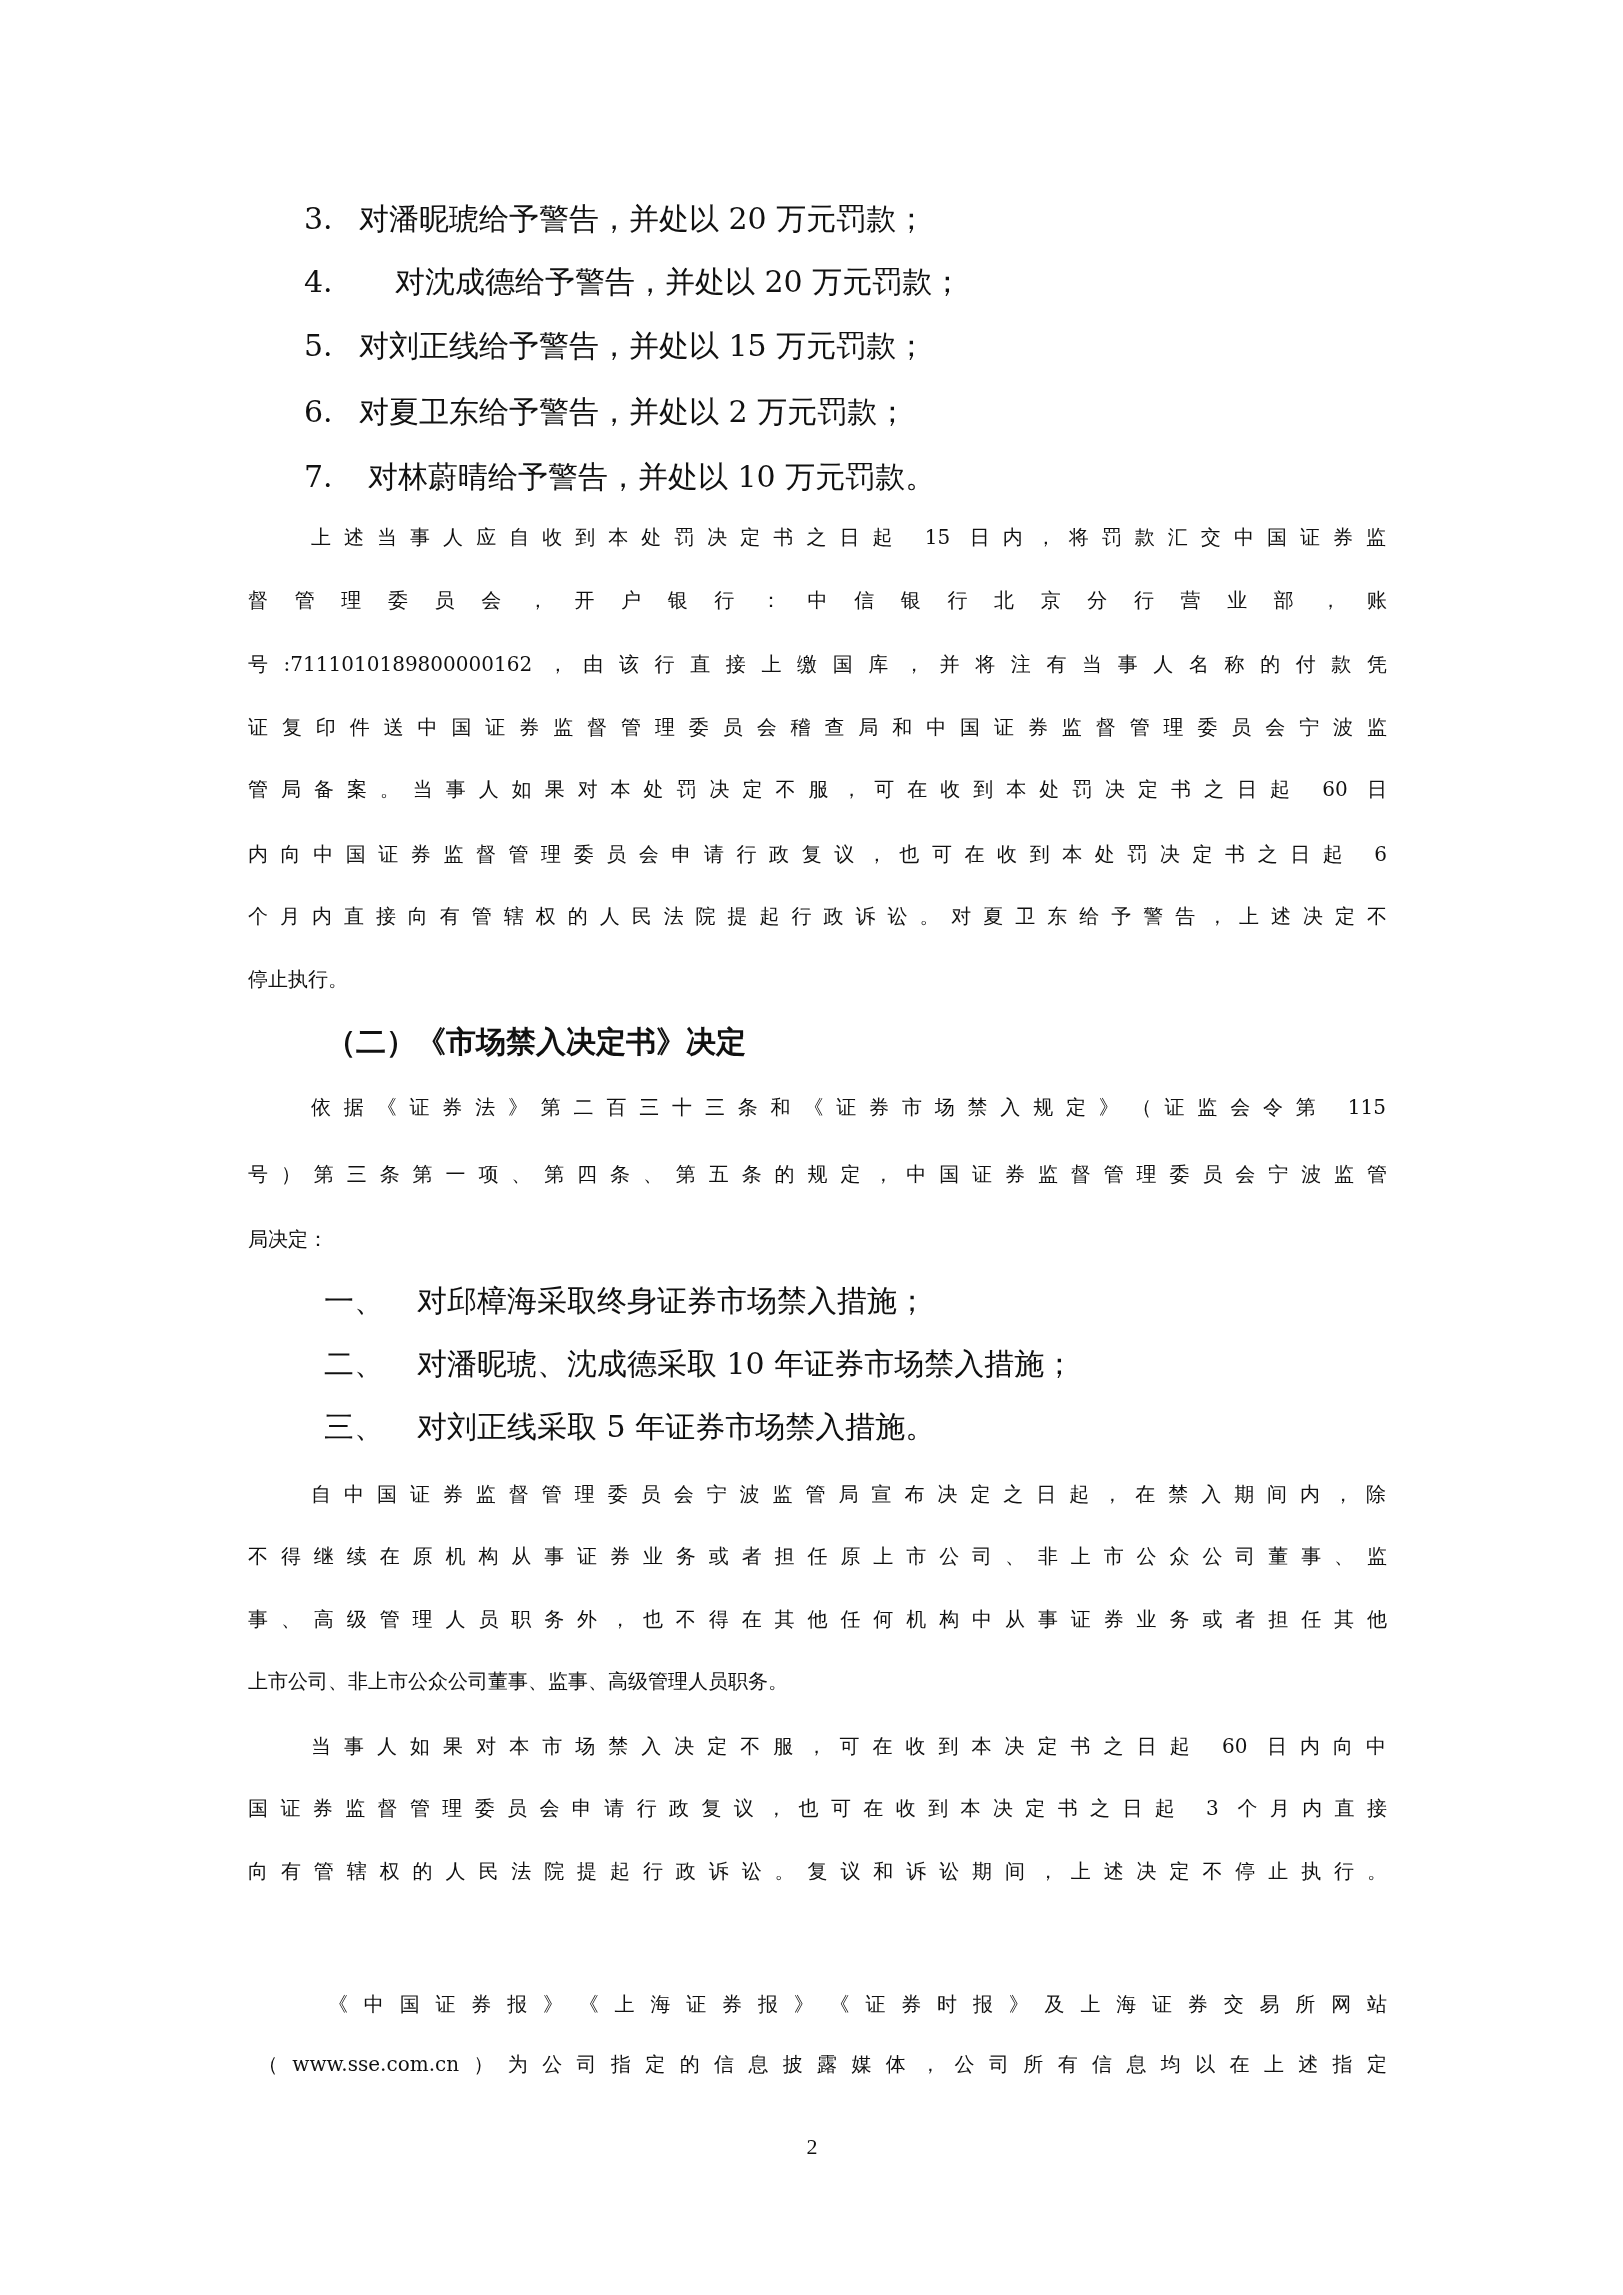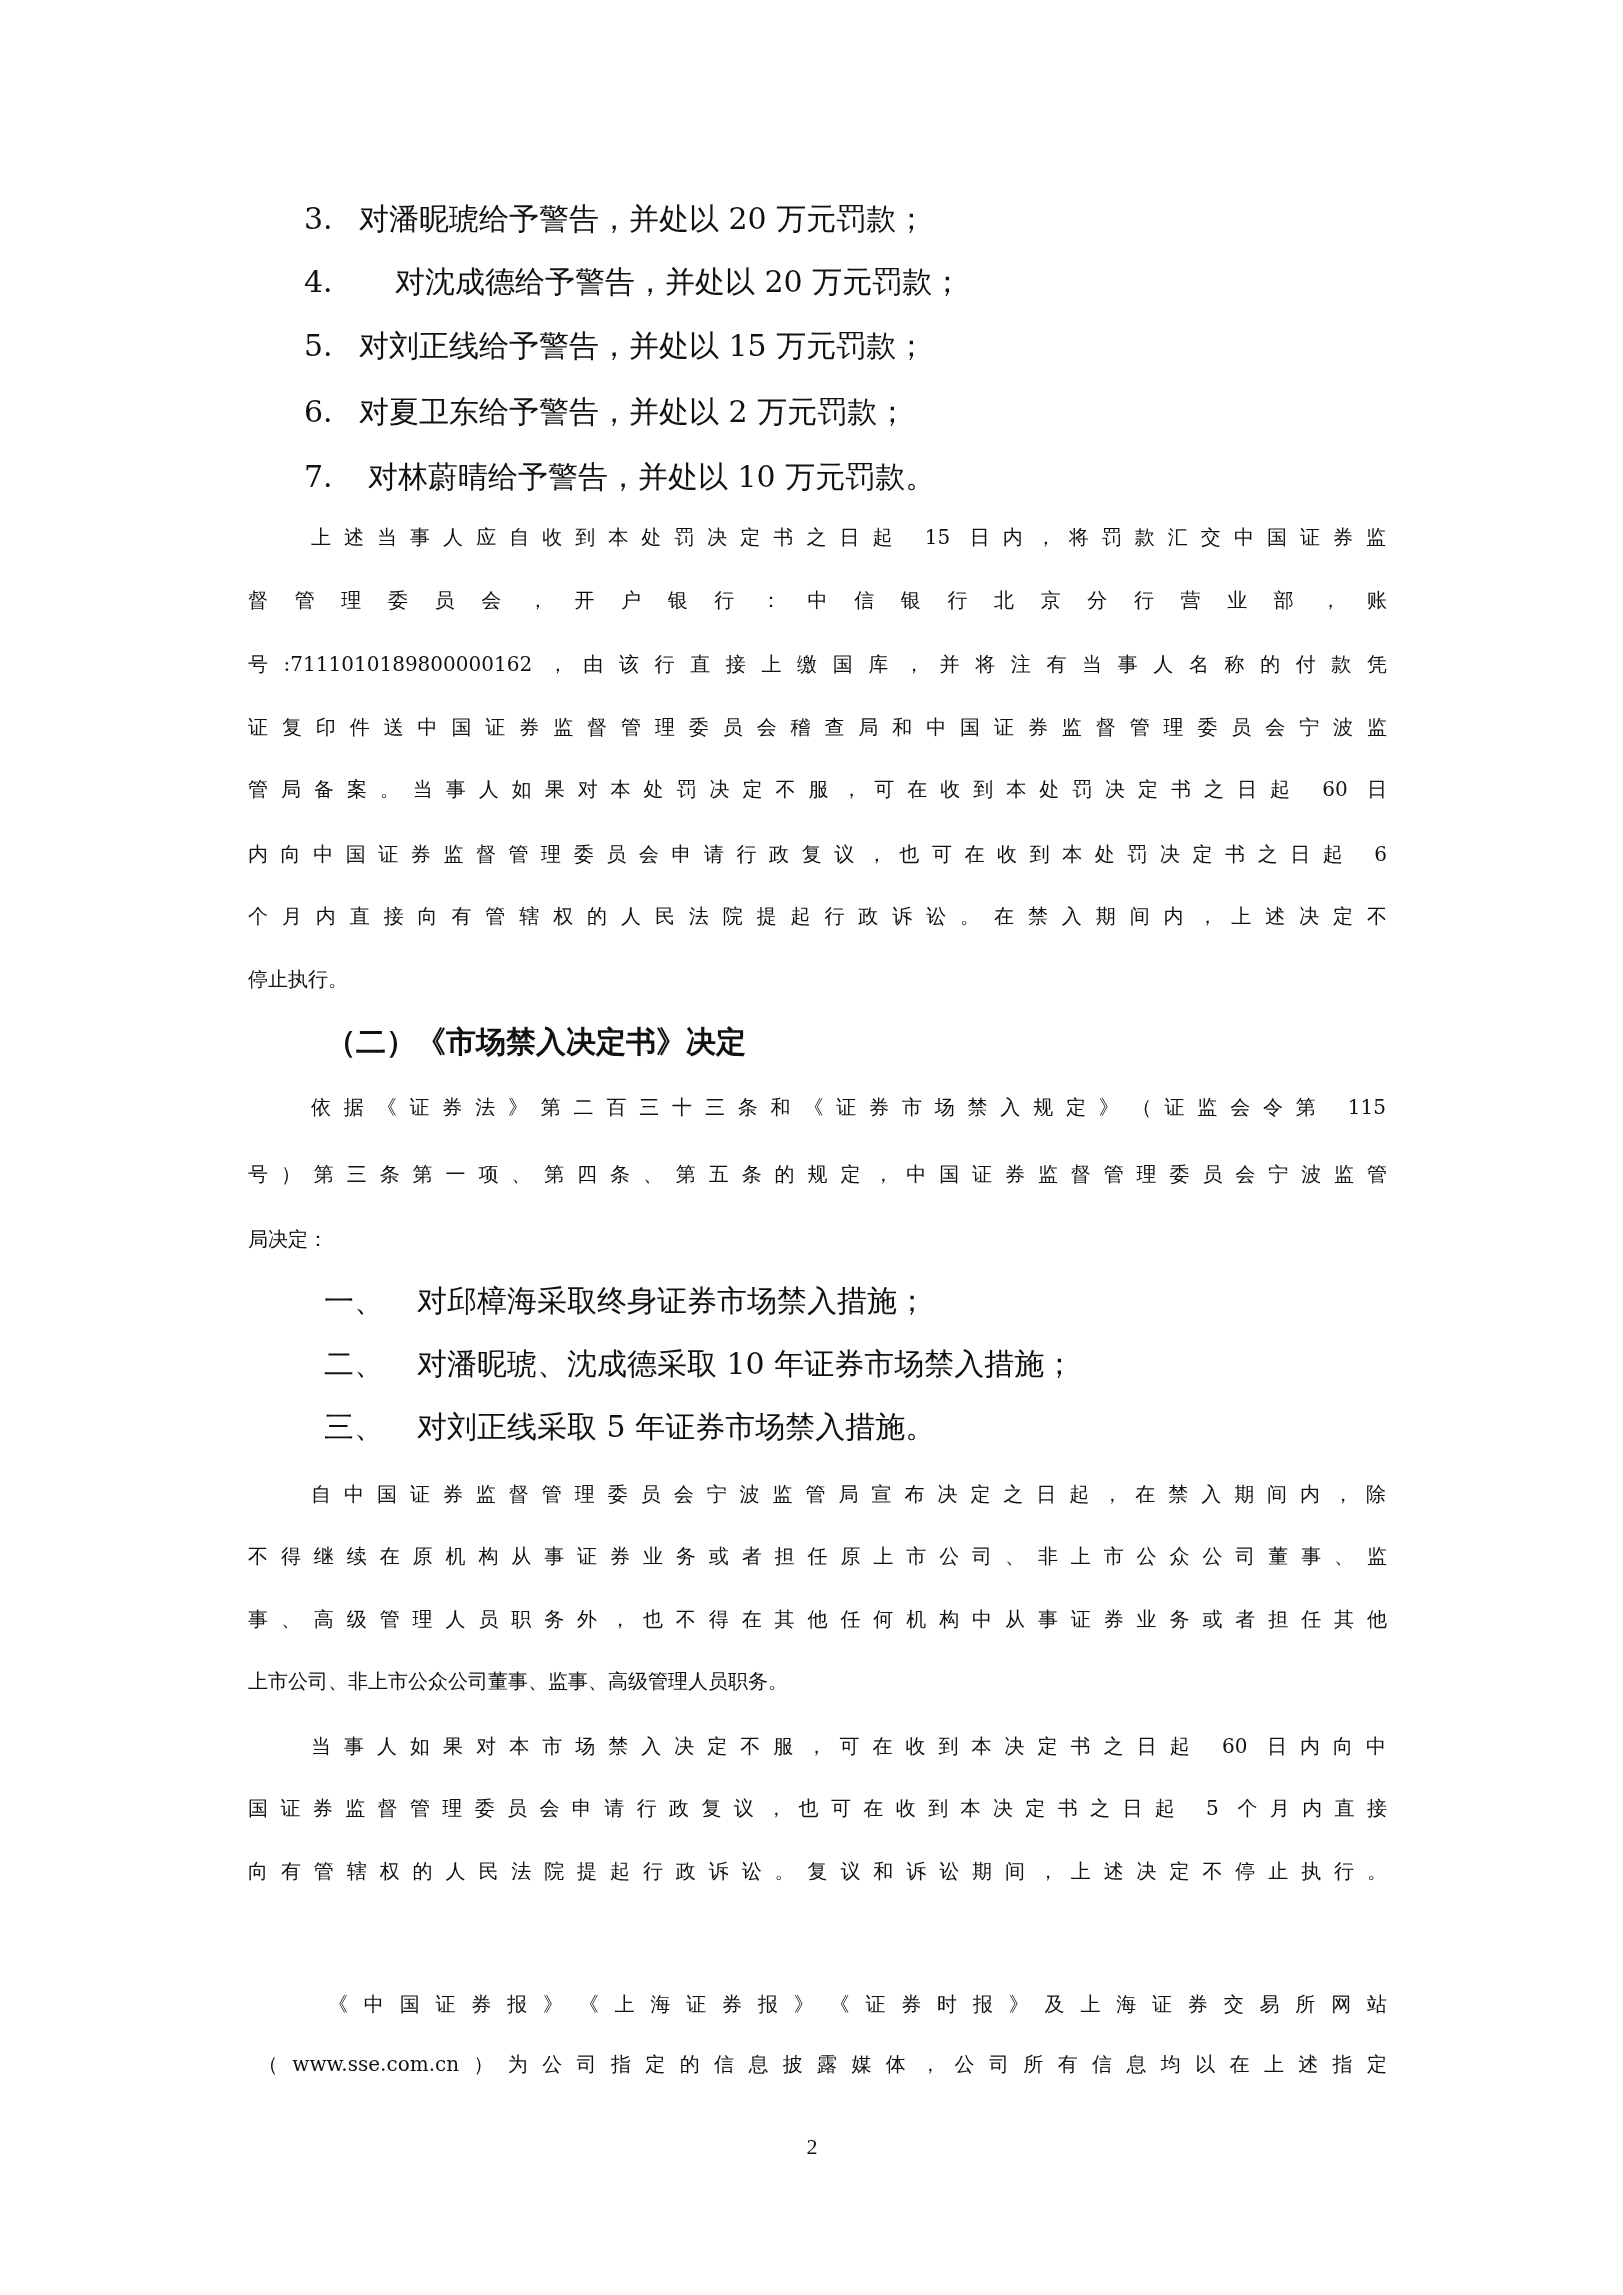--- a/index.html
+++ b/index.html
@@ -48,21 +48,21 @@
     <div class="item" style="top:445px;left:368px;">对林蔚晴给予警告，并处以 10 万元罚款。</div>
   </div>
 
   <div>
     <div class="line indent" style="top:506px;">上述当事人应自收到本处罚决定书之日起 15 日内，将罚款汇交中国证券监</div>
     <div class="line" style="top:569px;">督 管 理 委 员 会 ， 开 户 银 行 ： 中 信 银 行 北 京 分 行 营 业 部 ， 账</div>
     <div class="line" style="top:633px;">号:7111010189800000162，由该行直接上缴国库，并将注有当事人名称的付款凭</div>
     <div class="line" style="top:696px;">证复印件送中国证券监督管理委员会稽查局和中国证券监督管理委员会宁波监</div>
     <div class="line" style="top:758px;">管局备案。当事人如果对本处罚决定不服，可在收到本处罚决定书之日起 60 日</div>
     <div class="line" style="top:823px;">内向中国证券监督管理委员会申请行政复议，也可在收到本处罚决定书之日起 6</div>
-    <div class="line" style="top:885px;">个月内直接向有管辖权的人民法院提起行政诉讼。在禁入期间内，上述决定不</div>
+    <div class="line" style="top:885px;">个月内直接向有管辖权的人民法院提起行政诉讼。对夏卫东给予警告，上述决定不</div>
     <div class="line last" style="top:948px;">停止执行。</div>
   </div>
 
   <div class="heading" style="top:1013px;font-family:Liberation Mono, monospace;">（二）《市场禁入决定书》决定</div>
 
   <div>
     <div class="line indent" style="top:1076px;">依据《证券法》第二百三十三条和《证券市场禁入规定》（证监会令第 115</div>
     <div class="line" style="top:1143px;">号）第三条第一项、第四条、第五条的规定，中国证券监督管理委员会宁波监管</div>
     <div class="line last" style="top:1208px;">局决定：</div>
   </div>
@@ -80,21 +80,21 @@
 
   <div>
     <div class="line indent" style="top:1463px;">自中国证券监督管理委员会宁波监管局宣布决定之日起，在禁入期间内，除</div>
     <div class="line" style="top:1525px;">不得继续在原机构从事证券业务或者担任原上市公司、非上市公众公司董事、监</div>
     <div class="line" style="top:1588px;">事、高级管理人员职务外，也不得在其他任何机构中从事证券业务或者担任其他</div>
     <div class="line last" style="top:1650px;">上市公司、非上市公众公司董事、监事、高级管理人员职务。</div>
   </div>
 
   <div>
     <div class="line indent" style="top:1715px;">当事人如果对本市场禁入决定不服，可在收到本决定书之日起 60 日内向中</div>
-    <div class="line" style="top:1777px;">国证券监督管理委员会申请行政复议，也可在收到本决定书之日起 5 个月内直接</div>
+    <div class="line" style="top:1777px;">国证券监督管理委员会申请行政复议，也可在收到本决定书之日起 3 个月内直接</div>
     <div class="line" style="top:1840px;">向有管辖权的人民法院提起行政诉讼。复议和诉讼期间，上述决定不停止执行。</div>
   </div>
 
   <div>
     <div class="line" style="top:1973px;left:328px;width:1059px;">《中国证券报》《上海证券报》《证券时报》及上海证券交易所网站</div>
     <div class="line" style="top:2033px;left:258px;width:1129px;">（www.sse.com.cn）为公司指定的信息披露媒体，公司所有信息均以在上述指定</div>
   </div>
 
   <div class="pagenum">2</div>
 </div>

